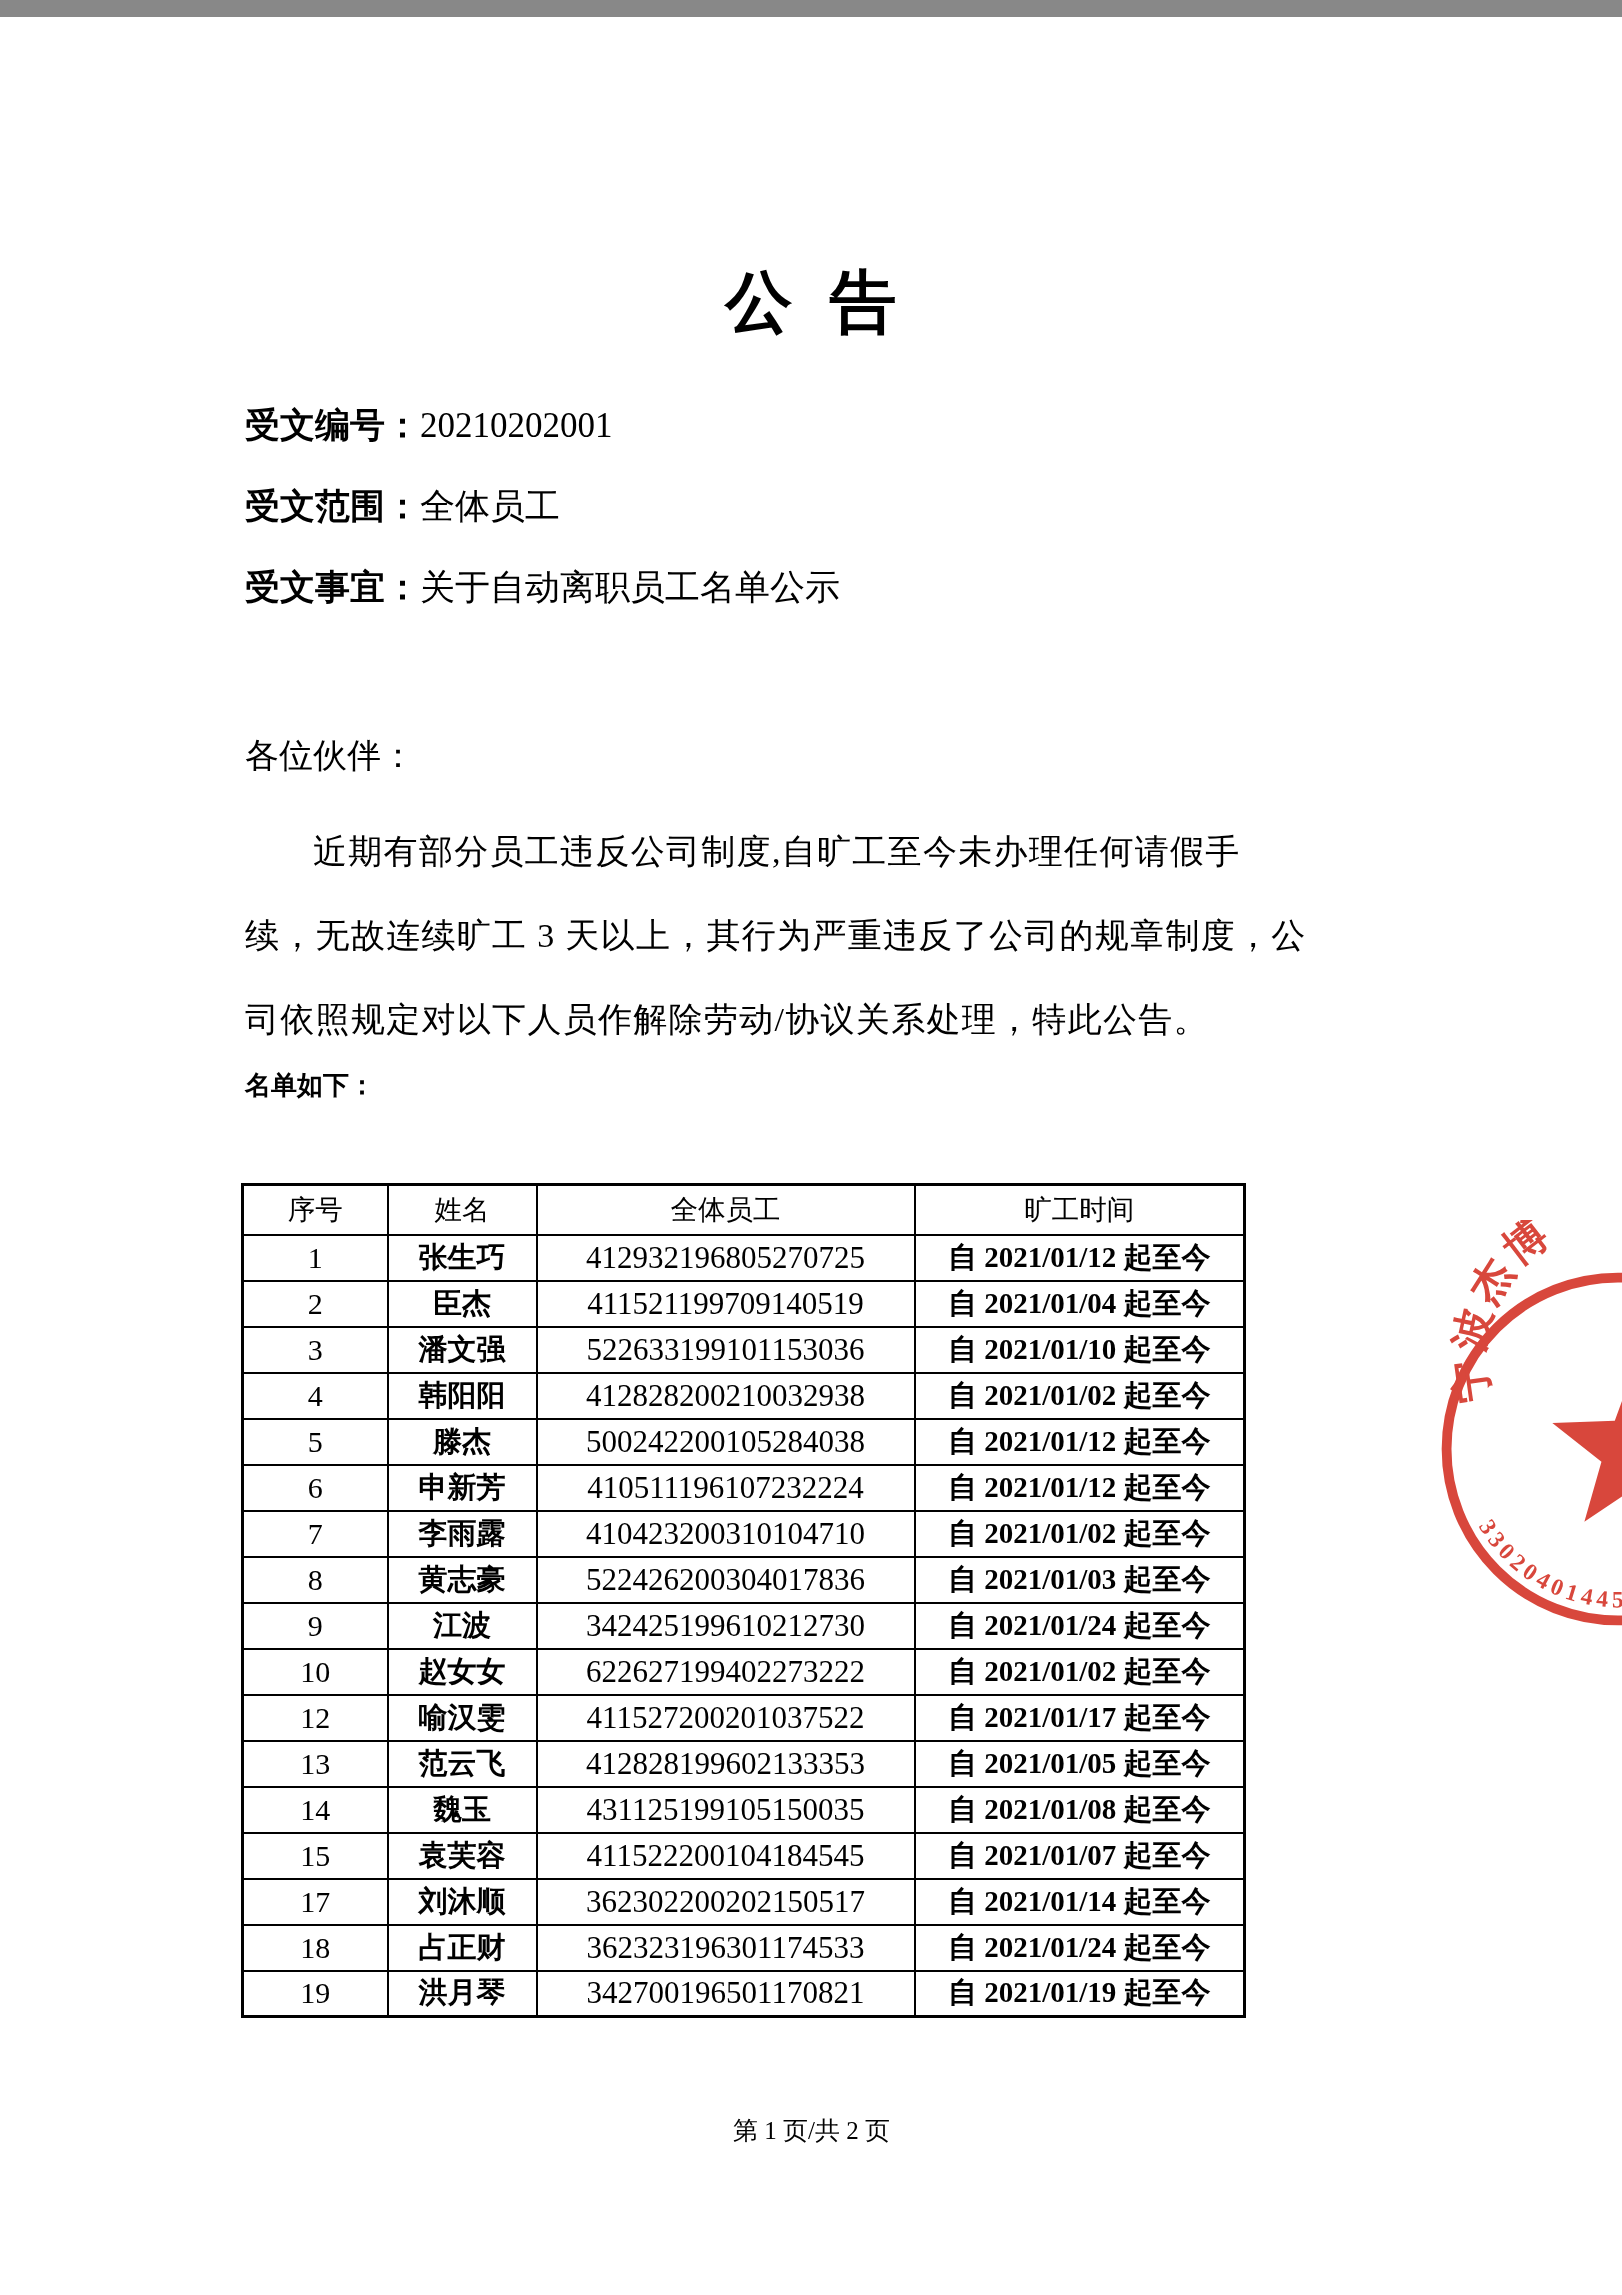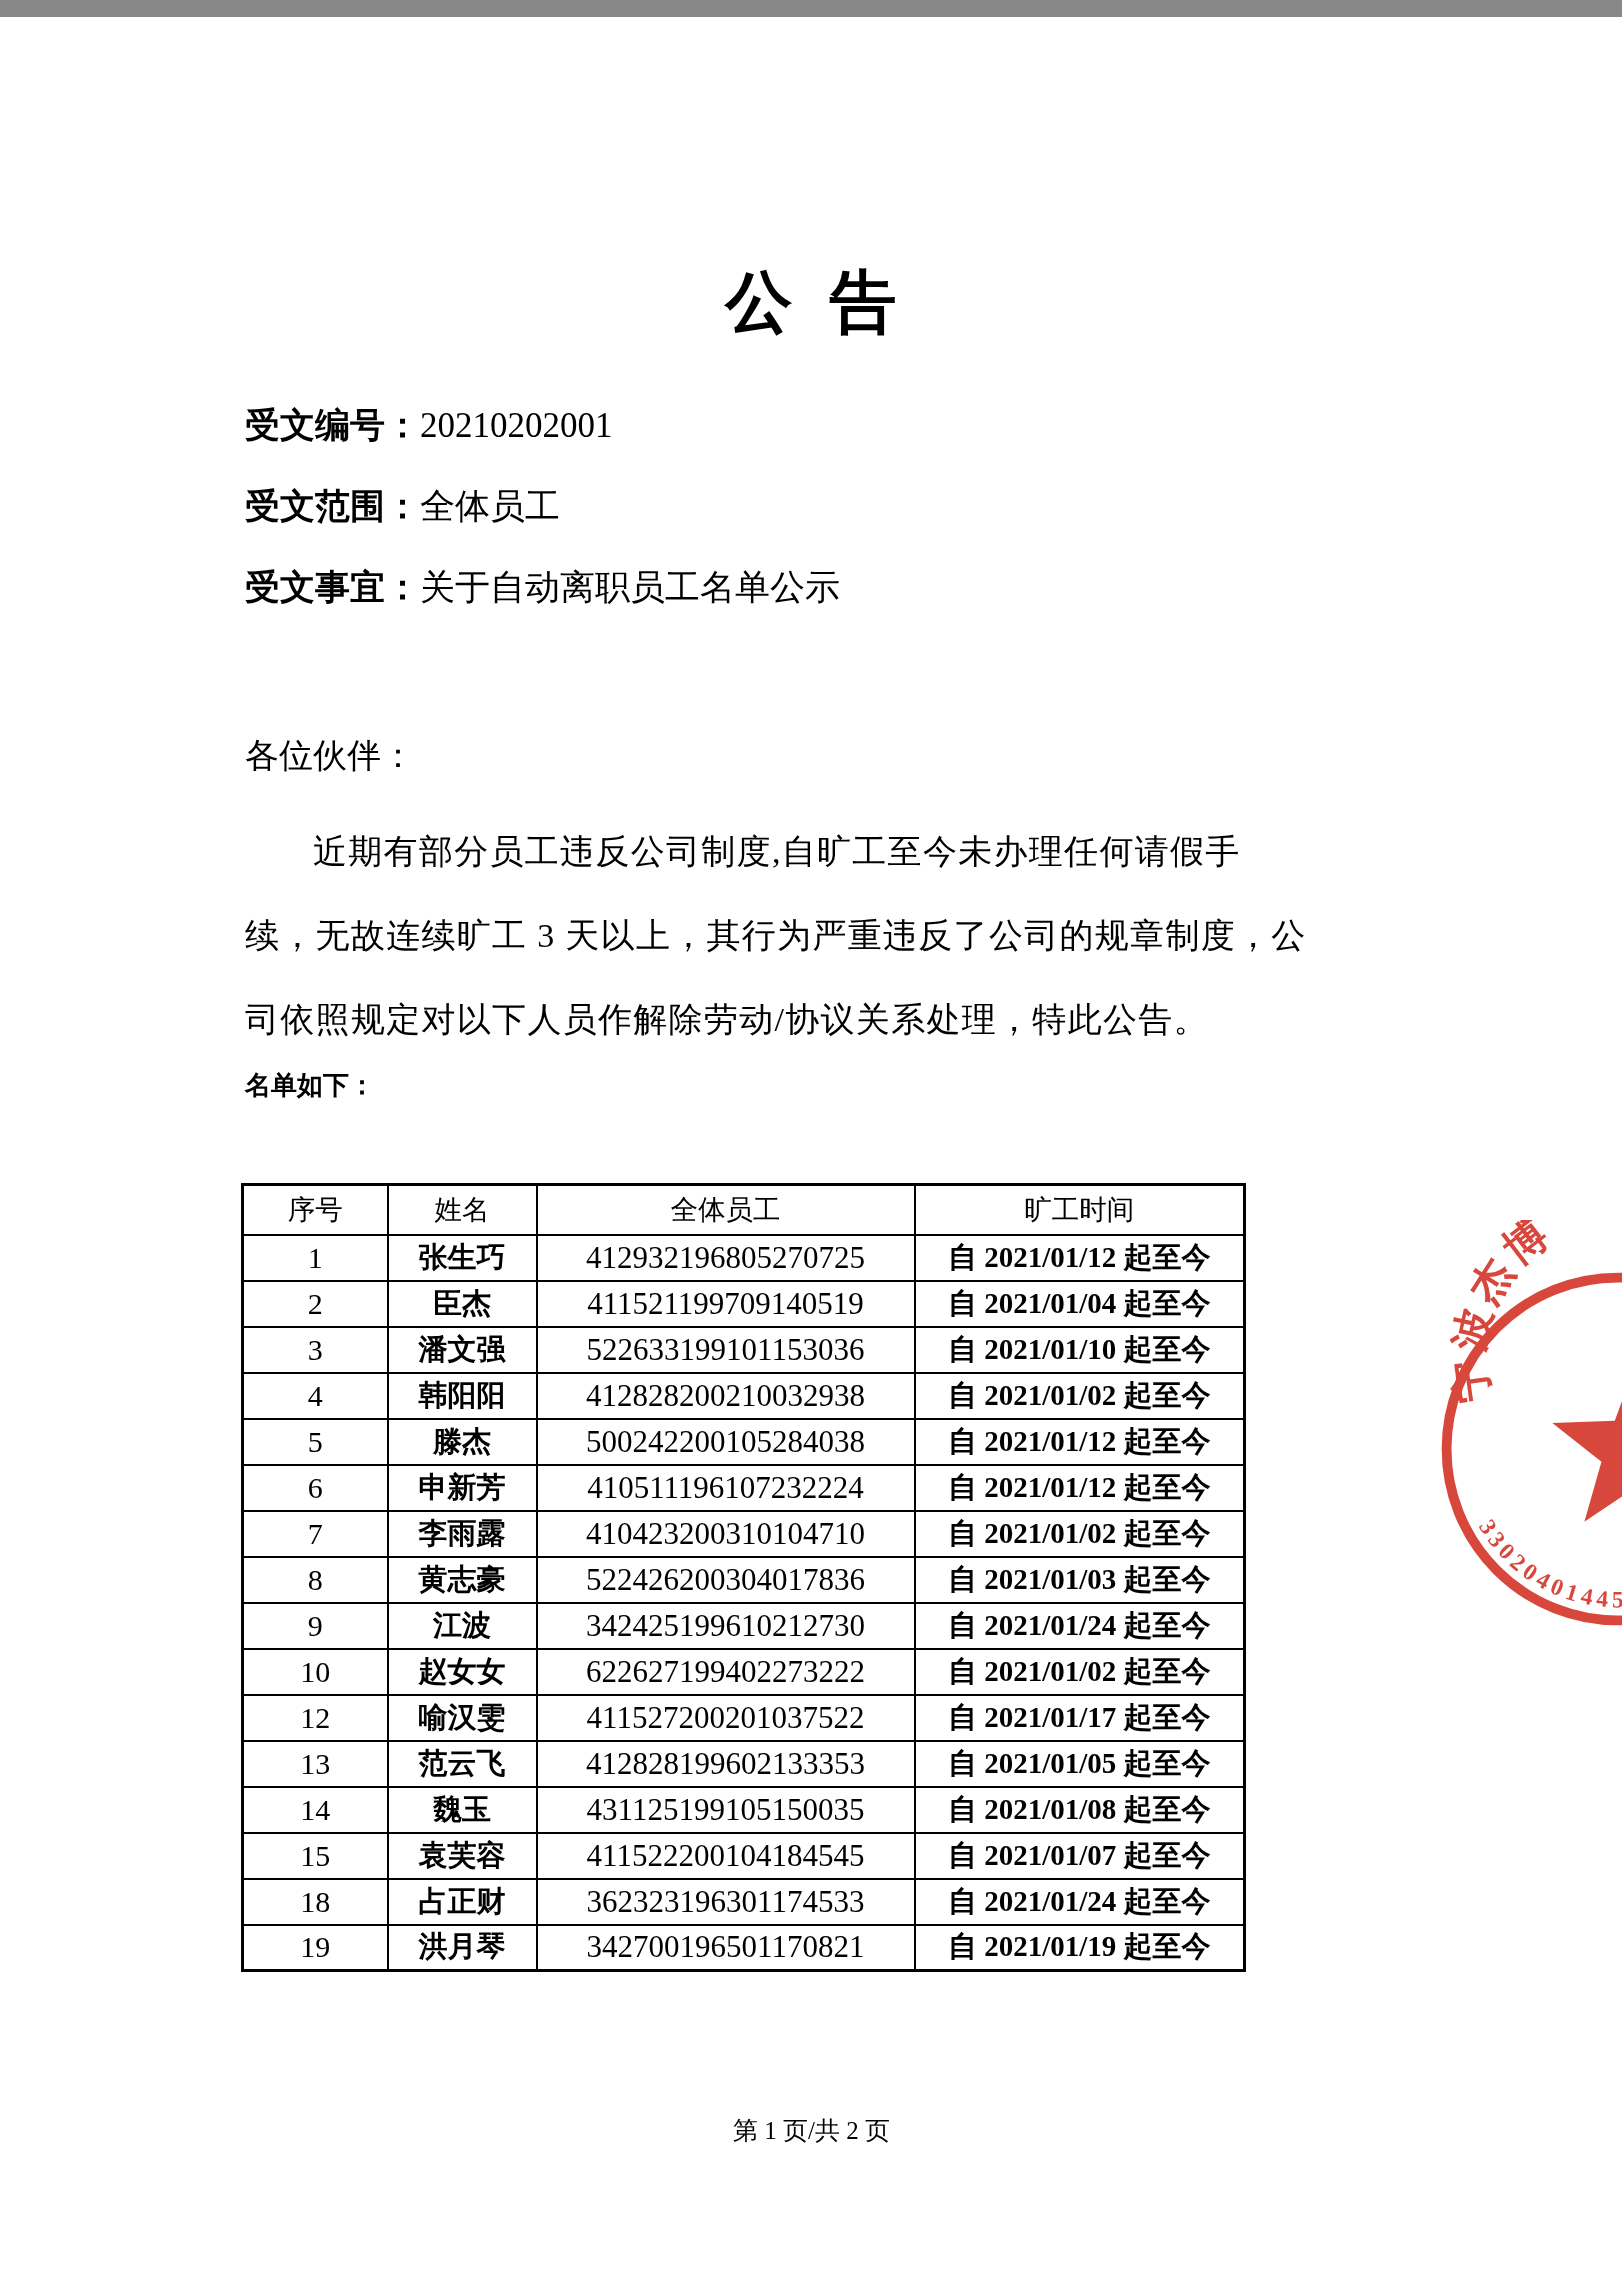--- a/index.html
+++ b/index.html
@@ -199,20 +199,26 @@
         <td class="cell-no">14</td>
         <td class="cell-name">魏玉</td>
         <td class="cell-id">431125199105150035</td>
         <td class="cell-time">自 2021/01/08 起至今</td>
       </tr>
         <tr>
         <td class="cell-no">15</td>
         <td class="cell-name">袁芙容</td>
         <td class="cell-id">411522200104184545</td>
         <td class="cell-time">自 2021/01/07 起至今</td>
+      </tr>
+        <tr>
+        <td class="cell-no">17</td>
+        <td class="cell-name">刘沐顺</td>
+        <td class="cell-id">362302200202150517</td>
+        <td class="cell-time">自 2021/01/14 起至今</td>
       </tr>
         <tr>
         <td class="cell-no">18</td>
         <td class="cell-name">占正财</td>
         <td class="cell-id">362323196301174533</td>
         <td class="cell-time">自 2021/01/24 起至今</td>
       </tr>
         <tr>
         <td class="cell-no">19</td>
         <td class="cell-name">洪月琴</td>

